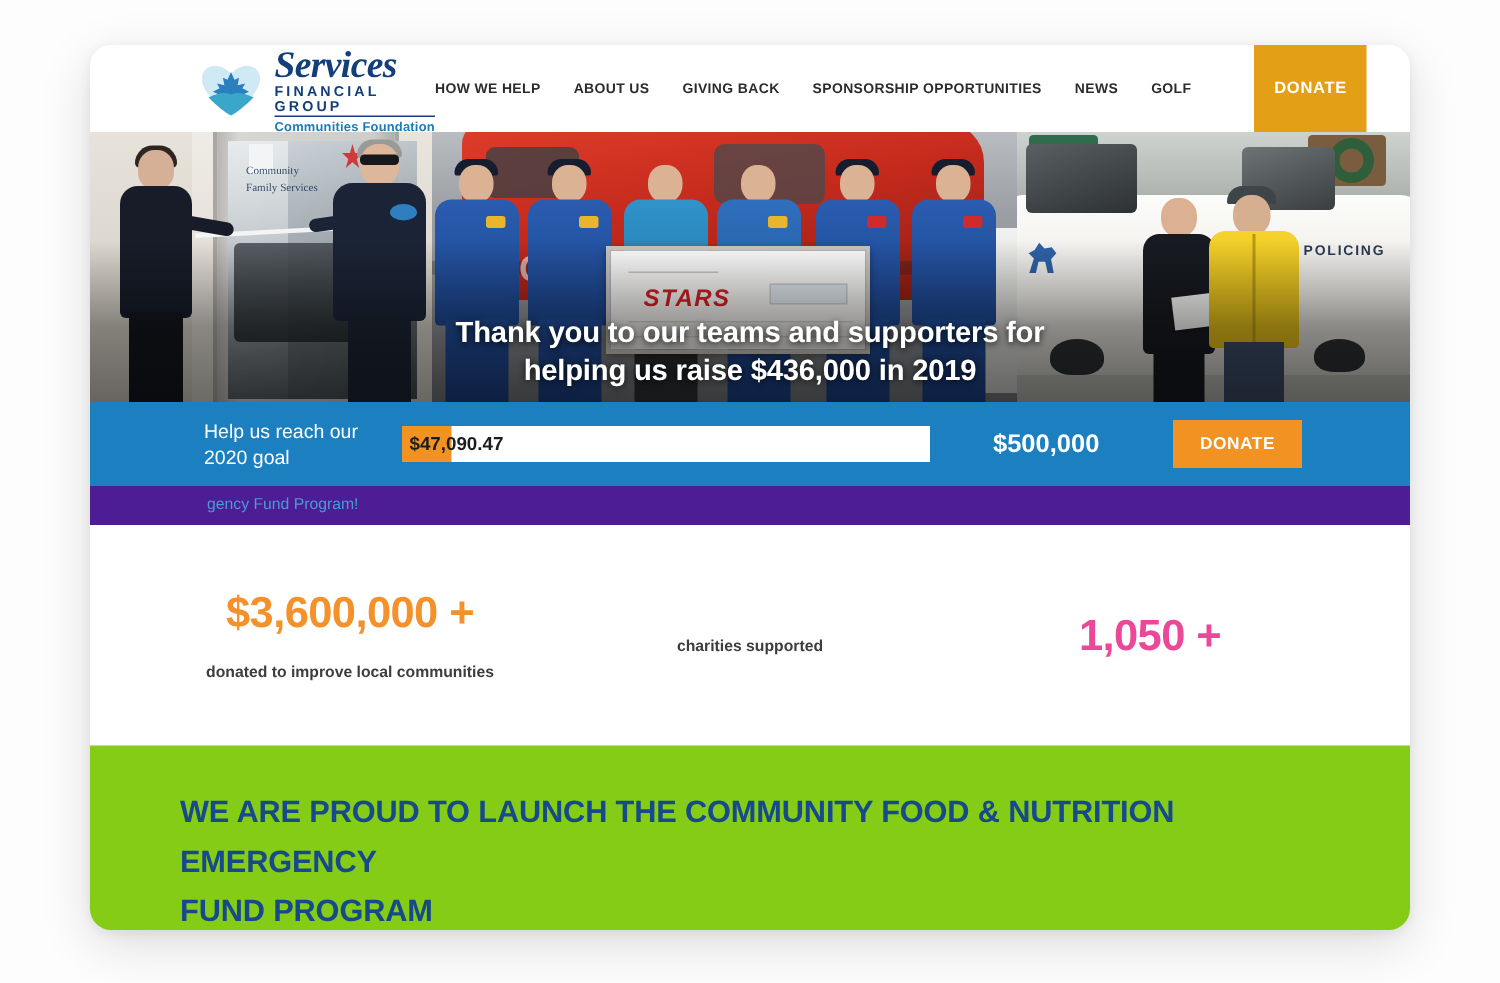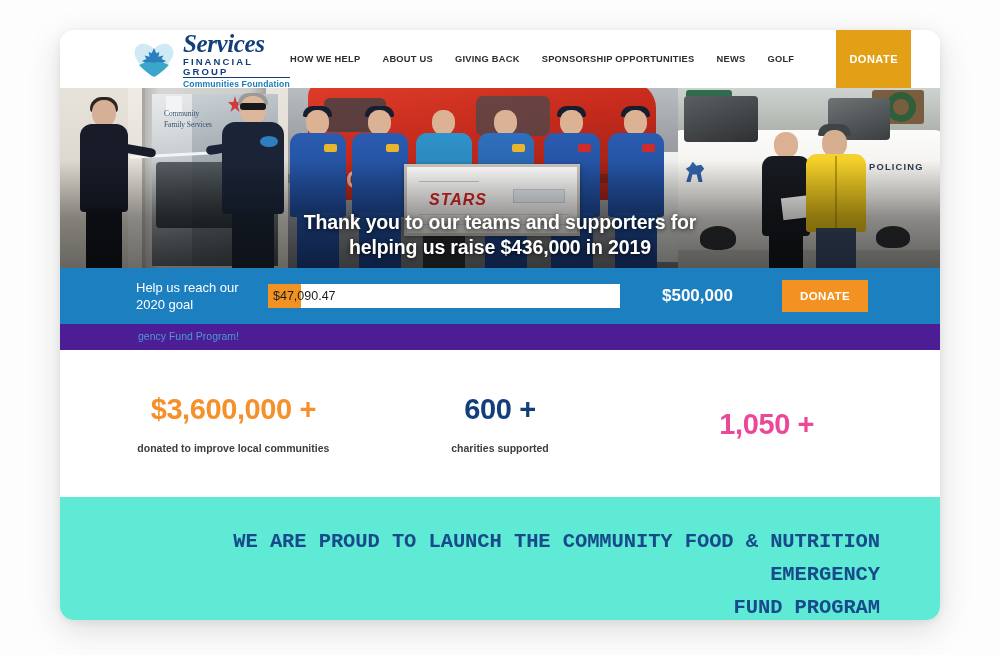--- a/index.html
+++ b/index.html
@@ -348,21 +348,21 @@
     position: absolute;
     left: 0; top: 0; bottom: 0;
     background: #f29222;
   }
   .progress-value {
     position: absolute;
     left: 5px; top: 0; bottom: 0;
     display: flex; align-items: center;
     font-size: 12.5px;
     color: #1d1d1d;
-    font-weight: normal;
+    font-weight: bold;
     white-space: nowrap;
   }
   .goal-amount {
     color: #ffffff;
     font-size: 17px;
     font-weight: bold;
     margin-left: 42px;
     flex: none;
   }
   .bar-donate-btn {
@@ -417,25 +417,24 @@
   .stat-caption {
     font-size: 10.5px;
     color: #3d3d3d;
     margin-top: 15px;
     line-height: 14px;
     font-weight: bold;
   }
 
   
   .promo-section {
-    background: #5eead4;
+    background: #84cc16;
     height: 148px;
     padding: 28px 60px 0 60px;
-    text-align: right;
-    font-family: Liberation Mono, monospace;
+    text-align: left;
   }
   .promo-heading {
     font-size: 20.5px;
     font-weight: bold;
     color: #174a8b;
     line-height: 33px;
     letter-spacing: -0.1px;
   }
 </style>
 </head>
@@ -616,21 +615,20 @@
     <div class="ticker-strip">
       <a class="ticker-text">gency Fund Program!</a>
     </div>
 
     <div class="stats-section">
       <div class="stat">
         <div class="stat-number orange" style="color: rgb(244, 145, 42);">$3,600,000 +</div>
         <div class="stat-caption">donated to improve local communities</div>
       </div>
       <div class="stat">
-        <div class="stat-number navy" style="color: rgb(18, 63, 122);">600 +</div>
         <div class="stat-caption">charities supported</div>
       </div>
       <div class="stat">
         <div class="stat-number navy" style="color: #ec4899;">1,050 +</div>
       </div>
     </div>
 
     <div class="promo-section">
       <div class="promo-heading">
         <div>WE ARE PROUD TO LAUNCH THE COMMUNITY FOOD &amp; NUTRITION EMERGENCY</div>

